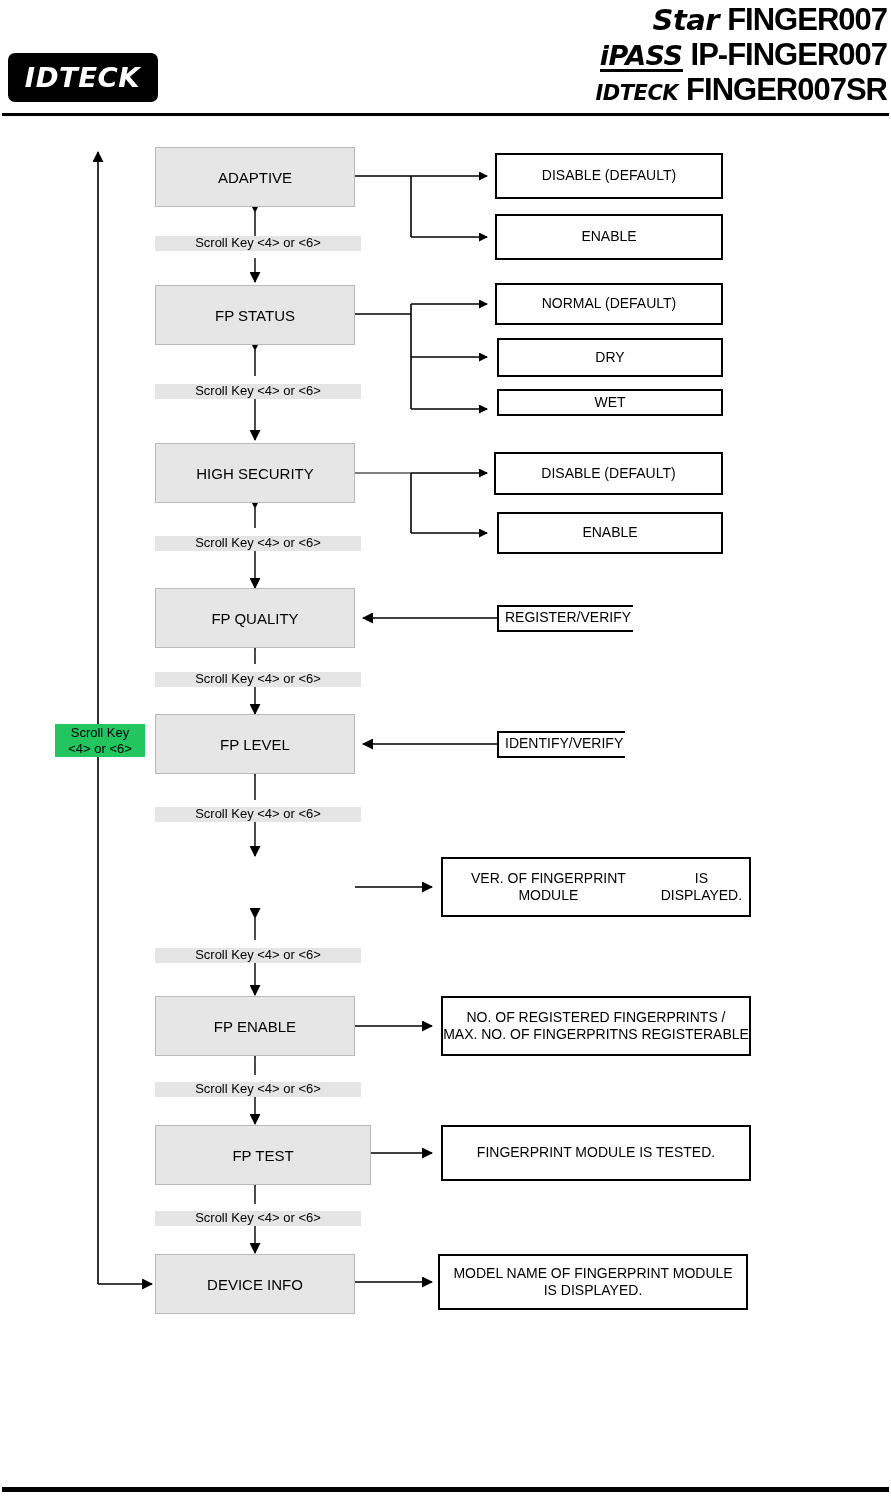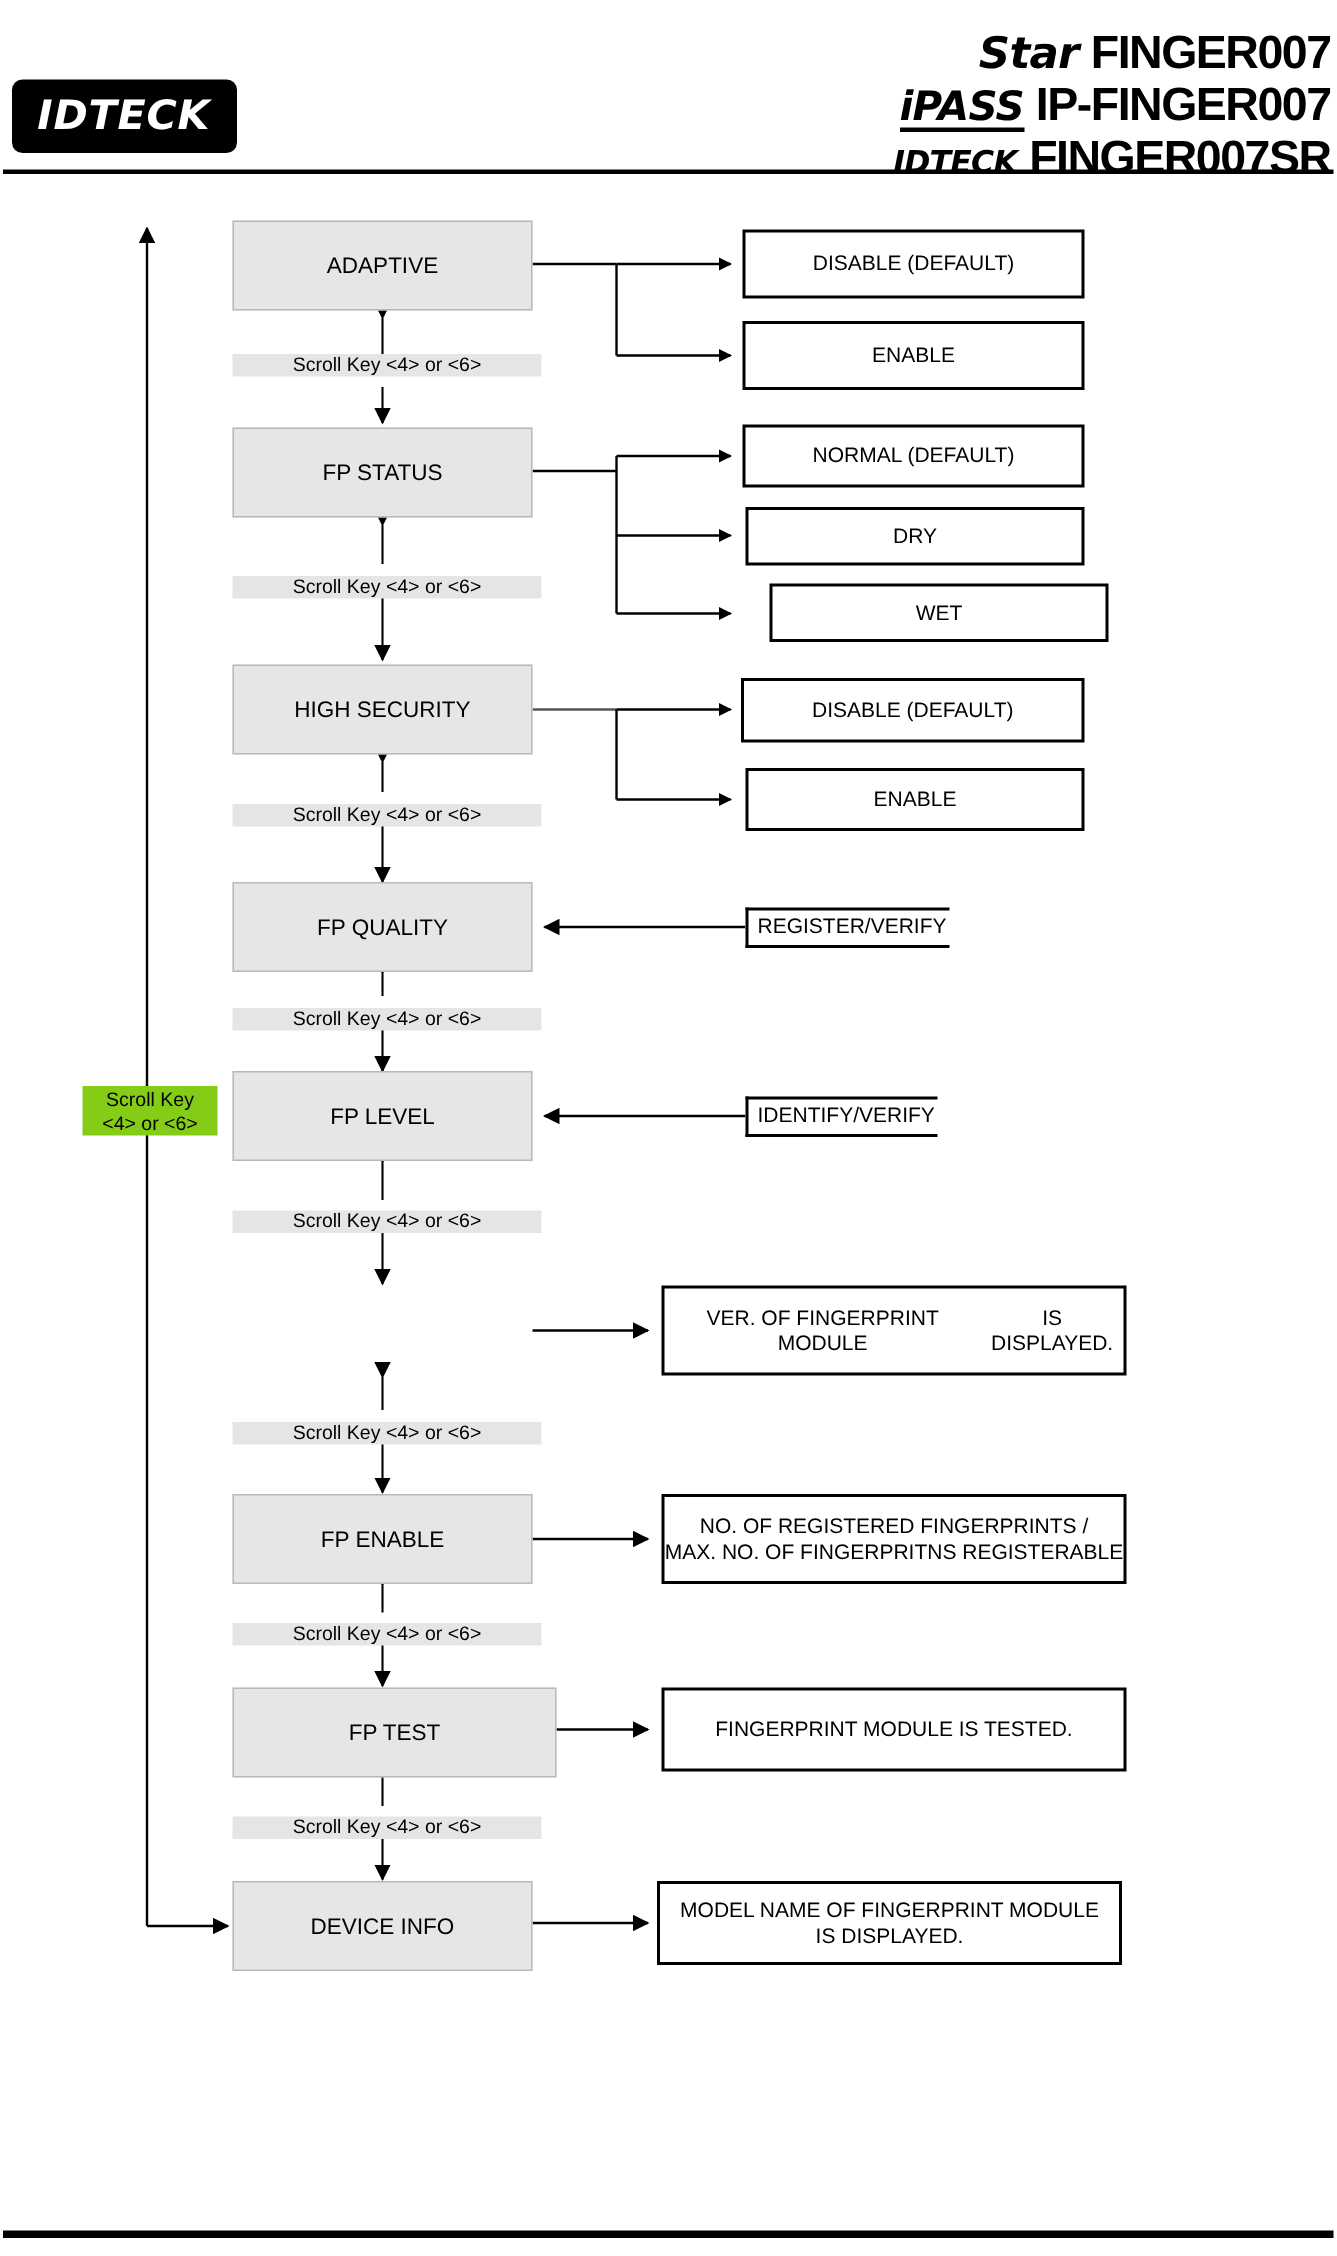--- a/index.html
+++ b/index.html
@@ -68,21 +68,20 @@
     font-size: 27px;
     border-bottom: 3px solid #000;
     line-height: 1.0;
   }
   .brand-idteck { font-size: 21px; }
   .model-name {
     font-size: 31px;
     font-weight: bold;
     font-family: "Liberation Sans", sans-serif;
     letter-spacing: -1px;
-    margin-top: 15px;
   }
 
   .header-rule {
     position: absolute;
     left: 2px;
     top: 113px;
     width: 887px;
     height: 0;
     border-top: 3px solid #000000;
   }
@@ -137,21 +136,21 @@
     white-space: nowrap;
     background: #e5e5e5;
     padding: 0 3px;
     line-height: 1.15;
   }
   .scroll-label-left {
     position: absolute;
     font-size: 13px;
     text-align: center;
     line-height: 1.2;
-    background: #84cc16;
+    background: #22c55e;
     padding: 1px 2px;
   }
 
   .svg-layer {
     position: absolute;
     left: 0;
     top: 0;
     width: 891px;
     height: 1504px;
     pointer-events: none;
@@ -314,21 +313,21 @@
   <div class="opt-box" style="left:495px; top:214px; width:228px; height:46px;">
     <span>ENABLE</span>
   </div>
 
   <div class="opt-box" style="left:495px; top:283px; width:228px; height:42px;">
     <span>NORMAL (DEFAULT)</span>
   </div>
   <div class="opt-box" style="left:497px; top:338px; width:226px; height:39px;">
     <span>DRY</span>
   </div>
-  <div class="opt-box" style="left:497px; top:389px; width:226px; height:39px;margin-left:16px;">
+  <div class="opt-box" style="left:497px; top:389px; width:226px; height:27px;">
     <span>WET</span>
   </div>
 
   <div class="opt-box" style="left:494px; top:452px; width:229px; height:43px;">
     <span>DISABLE (DEFAULT)</span>
   </div>
   <div class="opt-box" style="left:497px; top:512px; width:226px; height:42px;">
     <span>ENABLE</span>
   </div>
 

